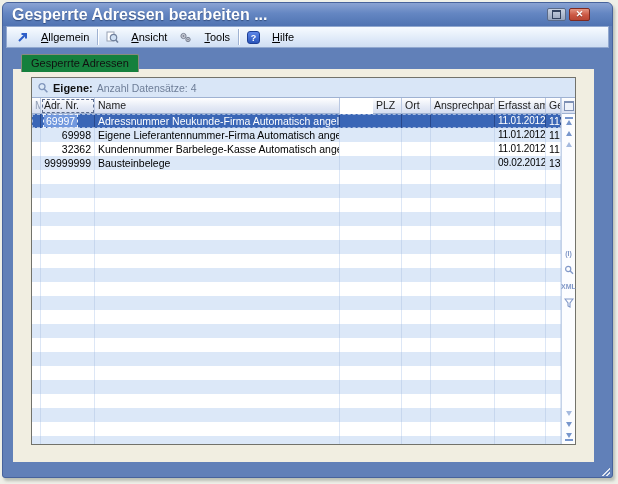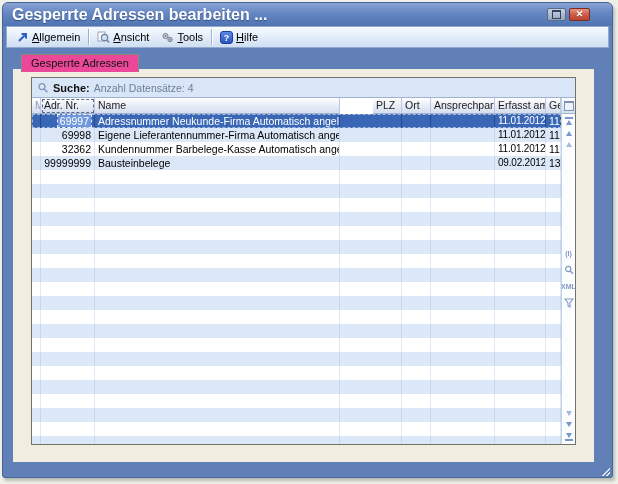--- a/index.html
+++ b/index.html
@@ -41,35 +41,35 @@
     color:#fff;font-size:9px;font-weight:bold;line-height:11px;text-align:center;
     box-sizing:border-box;text-shadow:0 1px 0 rgba(0,0,0,.3);
   }
   
   .menubar{
     height:22px;margin:0 3px;
     background:linear-gradient(#f7fbff,#dbe7f7 70%,#cfdef2);
     border:1px solid #91a8cf;
     display:flex;align-items:center;padding:0 3px;box-sizing:border-box;
   }
-  .mitem{display:flex;align-items:center;gap:3px;padding:0 6px;height:18px;font-size:11px;color:#000;cursor:default;}
+  .mitem{display:flex;align-items:center;gap:12px;padding:0 6px;height:18px;font-size:11px;color:#000;cursor:default;}
   .mitem u{text-decoration:underline;}
   .msep{width:1px;height:16px;background:#9fb2d2;box-shadow:1px 0 0 #fff;margin:0 2px;}
   .micon{width:13px;height:13px;display:inline-flex;align-items:center;justify-content:center;}
   .help-badge{
     width:13px;height:13px;border-radius:3px;
     background:linear-gradient(#5d86e8,#2a55bb);
     color:#fff;font-size:9px;font-weight:bold;text-align:center;line-height:13px;
     border:1px solid #1d3f96;box-sizing:border-box;
   }
   
   .content{position:absolute;left:0;right:0;top:46px;bottom:0;}
   .tab{
     position:absolute;left:18px;top:5px;height:16px;z-index:2;
-    background:#ec4899;border:1px solid #8a8b7d;border-bottom:none;
+    background:#15803d;border:1px solid #8a8b7d;border-bottom:none;
     border-radius:2px 2px 0 0;
     font-size:11px;color:#111;padding:1px 9px 0 9px;line-height:14px;
   }
   .page{
     position:absolute;left:10px;top:20px;width:581px;height:393px;
     background:#f1eee1;z-index:1;
   }
   .panel{
     position:absolute;left:18px;top:8px;width:545px;height:368px;
     background:#fff;border:1px solid #72726a;box-sizing:border-box;
@@ -115,21 +115,21 @@
   .cstr{width:33px;margin-top:39px;}
   .cplz{width:29px;}
   .cort{width:29px;}
   .cans{width:64px;}
   .cerf{width:51px;}
   .cge{flex:1;}
   .row .cadr,.row .cerf{text-align:right;}
   .row .cerf{font-size:10px;letter-spacing:-0.2px;}
   .row.selected{background:#3a66b6;outline:1px dashed rgba(255,255,255,.55);outline-offset:-1px;}
   .row.selected .cell{color:#fff;border-right-color:rgba(24,48,108,.55);}
-  .row.selected .cadr{text-align:right;text-decoration:underline;}
+  .row.selected .cadr{text-align:left;text-decoration:underline;}
   .focus-cell{
     display:inline-block;background:#7198de;color:#fff;
     outline:1px dashed #e6edf9;padding:0 2px;line-height:12px;margin-top:1px;
   }
   
   .strip{
     width:14px;box-sizing:border-box;background:#fcfdff;
     border-left:1px solid #c4d2e8;
     display:flex;flex-direction:column;align-items:center;
   }
@@ -210,21 +210,21 @@
   <div class="content">
     <div class="tab">Gesperrte Adressen</div>
     <div class="page">
       <div class="panel">
 
         <div class="searchrow">
           <svg width="12" height="12" viewBox="0 0 12 12">
               <circle cx="5" cy="4.6" r="3" fill="#dce9f8" stroke="#8096bc" stroke-width="1.3"></circle>
               <line x1="7.2" y1="7" x2="10.4" y2="10.2" stroke="#8096bc" stroke-width="1.6"></line>
             </svg>
-          <span class="search-label">Suche:</span>
+          <span class="search-label">Eigene:</span>
           <span class="reccount">Anzahl Datensätze: 4</span>
         </div>
 
         <div class="gridwrap">
           <div class="gridmain">
             <div class="hrow">
               <div class="hcell cm">M</div>
               <div class="hcell cadr focus-hdr">Adr. Nr.</div>
               <div class="hcell cname">Name</div>
               <div class="hcell cstr">Straße</div>

